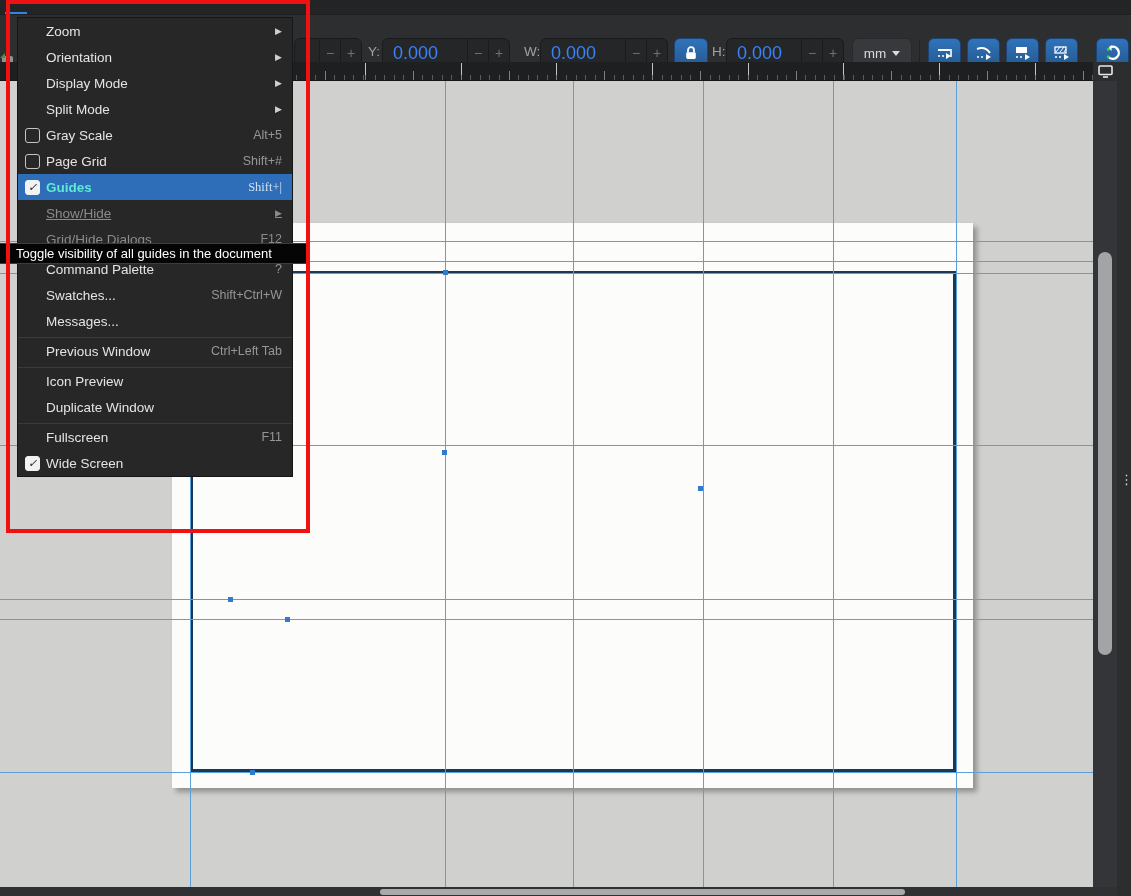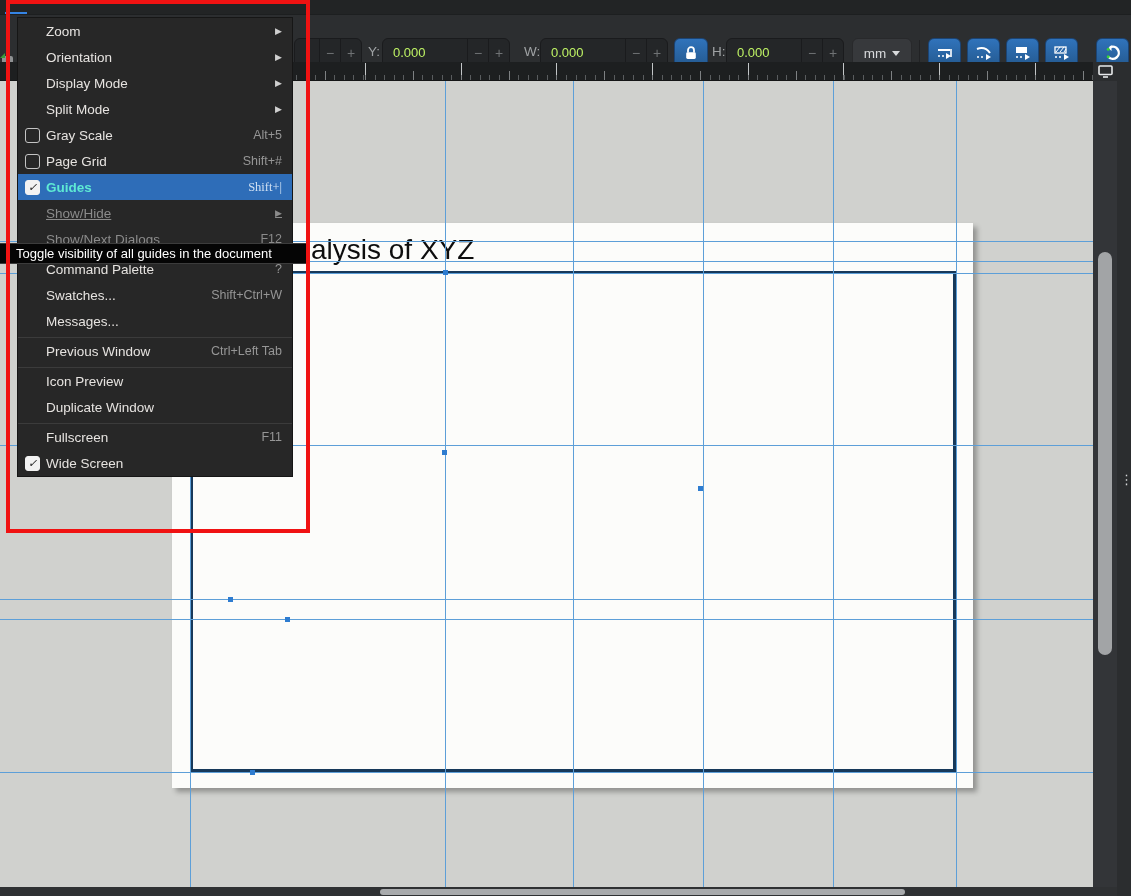--- a/index.html
+++ b/index.html
@@ -15,21 +15,21 @@
     display:flex;align-items:flex-end;padding-left:3px;box-sizing:border-box;}
   .mb-item{color:#c9cbcd;font-size:12.5px;line-height:13px;padding:0 11px 1px 11px;white-space:nowrap;}
   .mb-item.partial{padding:0 2px 1px 0;}
   .mb-item.active{color:#5f9fdd;border-bottom:2px solid #3584e4;padding-bottom:0;}
 
   
   #toolbar{left:0;top:14px;width:1131px;height:48px;background:#2c2e30;z-index:5;border-top:1px solid #1d1f20;}
   .tb-label{top:22px;height:30px;line-height:30px;color:#a0a3a5;font-size:13.5px;}
   .field{top:23px;height:30px;background:#242628;border:1px solid #1a1b1d;border-radius:6px;
     box-sizing:border-box;display:flex;overflow:hidden;}
-  .field .val{flex:1;line-height:28px;color:#bef264;font-size:13px;padding-left:10px;}
+  .field .val{flex:1;line-height:28px;color:#3b82f6;font-size:18px;padding-left:10px;}
   .field .step{width:20px;text-align:center;line-height:28px;color:#6f7274;font-size:14px;border-left:1px solid #1a1b1d;}
   .bluebtn{top:23px;height:30px;border-radius:6px;border:1px solid #1b4475;
     background:linear-gradient(#3073bb,#24598f);display:flex;align-items:center;justify-content:center;box-sizing:border-box;}
   #unit-dd{left:852px;top:23px;width:60px;height:30px;background:#37393c;border:1px solid #28292b;border-radius:6px;
     box-sizing:border-box;display:flex;align-items:center;justify-content:center;gap:6px;color:#d8dadc;font-size:13.5px;}
   .caret{width:0;height:0;border-left:4px solid transparent;border-right:4px solid transparent;border-top:5px solid #d8dadc;}
   #tb-sep{left:919px;top:25px;width:1px;height:26px;background:#212224;}
   #tb-frag-icon{left:2px;top:41px;width:11px;height:12px;background:#8f9193;border-radius:2px;}
   #tb-frag-icon::after{content:"";position:absolute;left:-2px;top:-3px;border-left:5px solid transparent;border-bottom:5px solid #3a9a3a;}
 
@@ -217,21 +217,20 @@
     <svg width="15" height="13" viewBox="0 0 15 13">
         <rect x="1" y="1" width="13" height="8.5" rx="1" fill="none" stroke="#e8eaec" stroke-width="1.6"></rect>
         <path d="M5 12h5" stroke="#e8eaec" stroke-width="1.6"></path>
       </svg>
   </span>
 </div>
 
 <div id="canvas" class="abs">
   <div id="page" class="abs"></div>
   <div id="frame" class="abs"></div>
-  <div id="doc-title" class="abs">alysis of XYZ</div>
 
 <div class="gv" style="left: 190px;"></div>
     <div class="gv" style="left: 445px;"></div>
     <div class="gv" style="left: 573px;"></div>
     <div class="gv" style="left: 703px;"></div>
     <div class="gv" style="left: 833px;"></div>
     <div class="gv" style="left: 956px;"></div>
     <div class="gh" style="top: 160px;"></div>
     <div class="gh" style="top: 180px;"></div>
     <div class="gh" style="top: 192px;"></div>
@@ -311,21 +310,21 @@
 
     <div class="menu-row submenu dim">
       <span class="cb"><i>✓</i></span>
       <span class="lbl">Show/Hide</span>
       <span class="sc"></span>
       <span class="arrow">▶</span>
     </div>
 
     <div class="menu-row dim">
       <span class="cb"><i>✓</i></span>
-      <span class="lbl">Show/Next Dialogs</span>
+      <span class="lbl">Grid/Hide Dialogs</span>
       <span class="sc">F12</span>
 
     </div>
 
     <div class="menu-row separator">
       
       
       
       
     </div>

